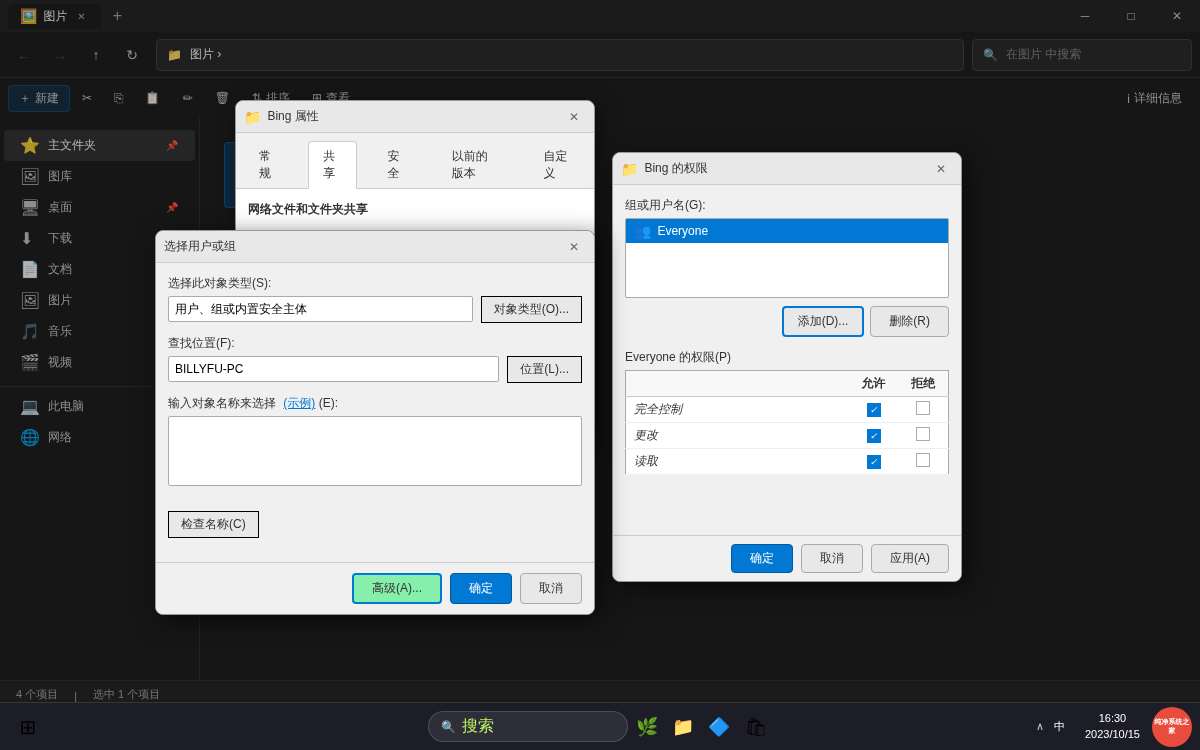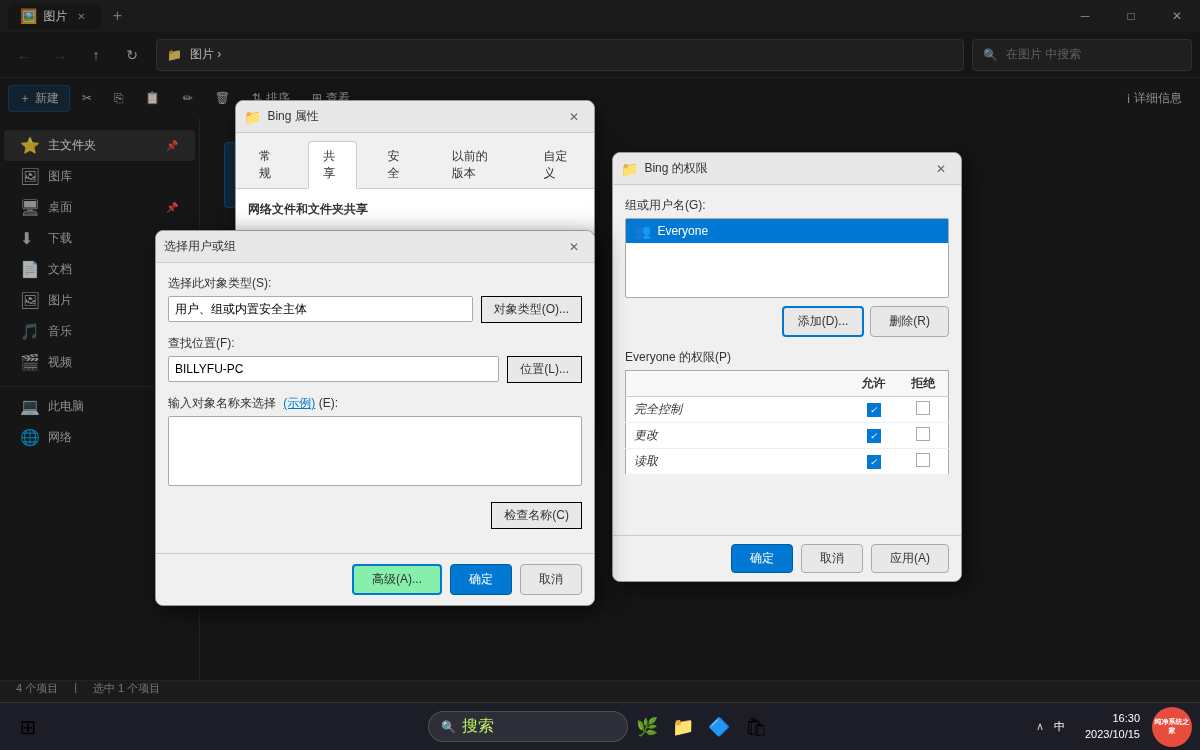--- a/index.html
+++ b/index.html
@@ -48,21 +48,21 @@
       width: 200px;
     }
     .taskbar-icon {
       width: 32px; height: 32px;
       display: flex; align-items: center; justify-content: center;
       border-radius: 4px; cursor: pointer;
       font-size: 18px;
     }
     .sys-tray { display: flex; align-items: center; gap: 2px; padding: 0 4px; }
     .tray-item { color: #ccc; font-size: 11px; padding: 2px 4px; cursor: pointer; }
-    .clock { color: #fff; font-size: 11px; text-align: right; line-height: 1.4; padding: 0 8px; }
+    .clock { color: #fff; font-size: 11px; text-align: center; line-height: 1.4; padding: 0 8px; }
     .watermark-badge {
       background: #e74c3c;
       border-radius: 50%;
       width: 40px; height: 40px;
       display: flex; align-items: center; justify-content: center;
       font-size: 8px; color: white; font-weight: bold;
       text-align: center; line-height: 1.2;
     }
 
     
@@ -450,21 +450,21 @@
     }
 
     
     .status-bar {
       position: absolute;
       bottom: 48px;
       left: 0; right: 0;
       height: 22px;
       background: #272727;
       display: flex;
-      align-items: flex-start;
+      align-items: flex-end;
       padding: 0 16px;
       color: #aaa;
       font-size: 11px;
       gap: 16px;
       border-top: 1px solid #333;
     }
 
     
     .folder-img {
       width: 40px; height: 32px;
@@ -732,21 +732,21 @@
     </div>
     <div class="field-row">
       <span class="label-text">
         <span>输入对象名称来选择</span>
         <span class="example-link" style="margin-left:4px">(示例)</span>
         (E):
       </span>
       <div class="field-with-btn">
         <textarea class="name-input-area" style=""></textarea>
       </div>
-      <div style="display:flex;justify-content:flex-end;margin-top:10px">
+      <div style="display:flex;justify-content:flex-start;margin-top:19px">
         <button class="field-btn">检查名称(C)</button>
       </div>
     </div>
   </div>
   <div class="dialog-footer">
     <button class="advanced-btn-highlighted">高级(A)...</button>
     <button class="btn btn-primary">确定</button>
     <button class="btn">取消</button>
   </div>
 </div>

